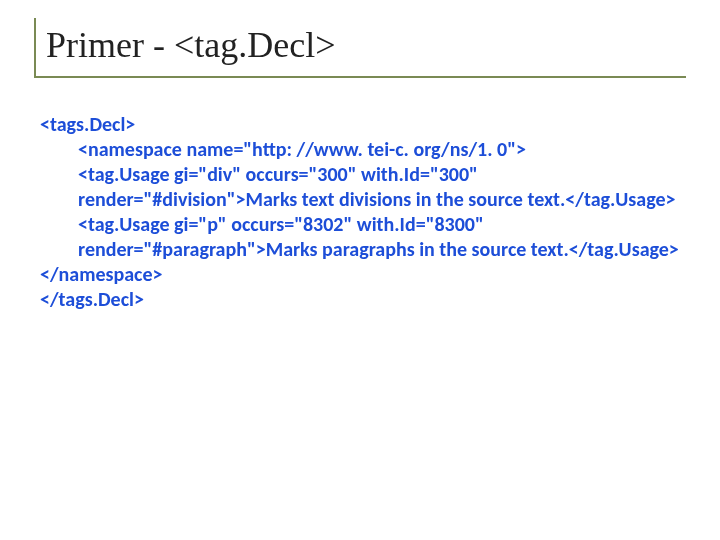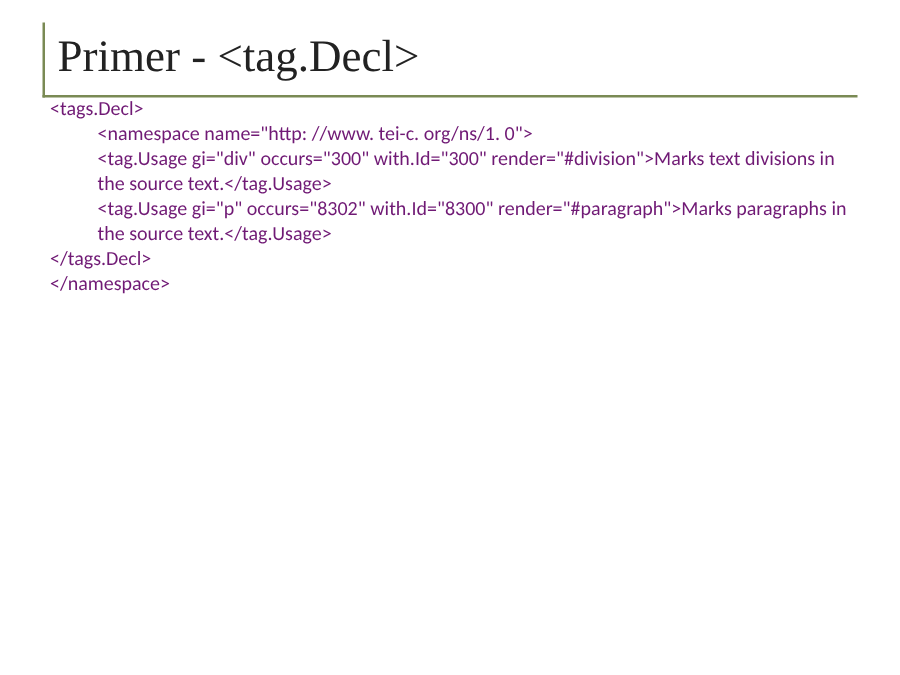--- a/index.html
+++ b/index.html
@@ -15,32 +15,33 @@
   .slide {
     width: 720px;
     height: 540px;
     padding: 18px 34px 0 34px;
     box-sizing: border-box;
   }
   .title-wrap {
     border-bottom: 2px solid #7a8a54;
     border-left: 2px solid #7a8a54;
     padding: 8px 0 10px 10px;
+    margin-bottom: 34px;
   }
   .title {
     font-size: 36px;
     font-weight: 400;
     color: #222;
     line-height: 1.1;
   }
   .code-block {
     font-family: Calibri, "Segoe UI", Arial, sans-serif;
-    font-size: 16px;
-    font-weight: 400;
-    color: #701a75;
+    font-size: 20px;
+    font-weight: 700;
+    color: #1d4ed8;
     line-height: 1.25;
     padding-left: 6px;
   }
   .indent {
     padding-left: 38px;
   }
   .italic {
     font-style: italic;
   }
 </style>
@@ -50,16 +51,16 @@
 <div class="slide">
   <div class="title-wrap">
     <div class="title">Primer - &lt;tag.Decl&gt;</div>
   </div>
 
   <div class="code-block">
     <div>&lt;tags.Decl&gt;</div>
     <div class="indent">&lt;namespace name="http: //www. tei-c. org/ns/1. 0"&gt;</div>
     <div class="indent">&lt;tag.Usage gi="div" occurs="300" with.Id="300" render="#division"&gt;Marks text divisions in the source text.&lt;/tag.Usage&gt;</div>
     <div class="indent">&lt;tag.Usage gi="p" occurs="8302" with.Id="8300" render="#paragraph"&gt;Marks paragraphs in the source text.&lt;/tag.Usage&gt;</div>
+    <div>&lt;/namespace&gt;</div>
     <div>&lt;/tags.Decl&gt;</div>
-    <div>&lt;/namespace&gt;</div>
   </div>
 </div>
 
 </body></html>

